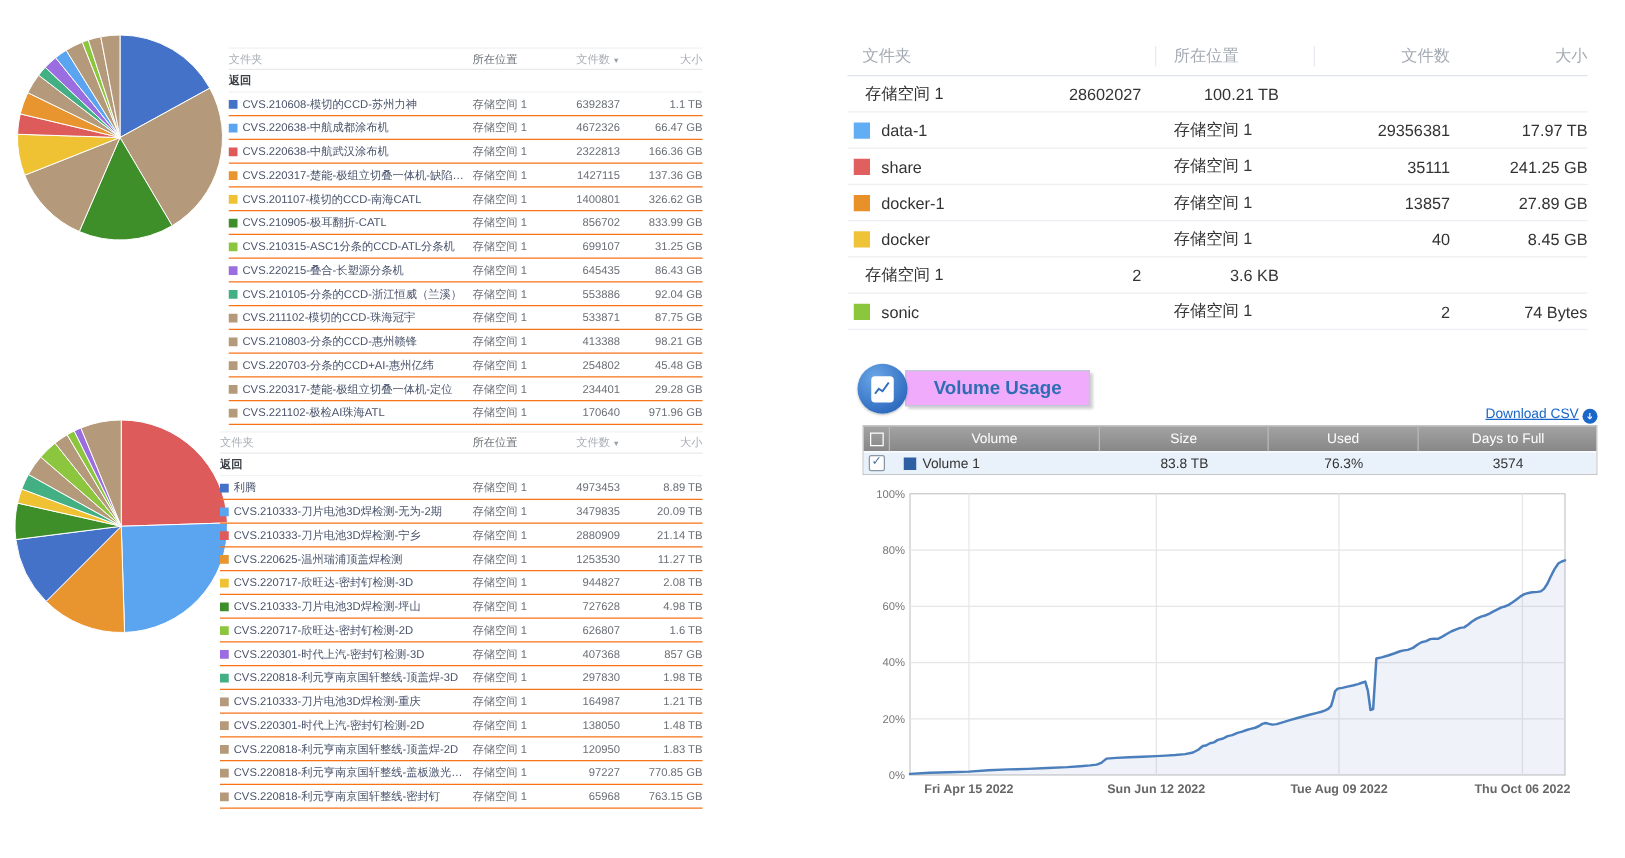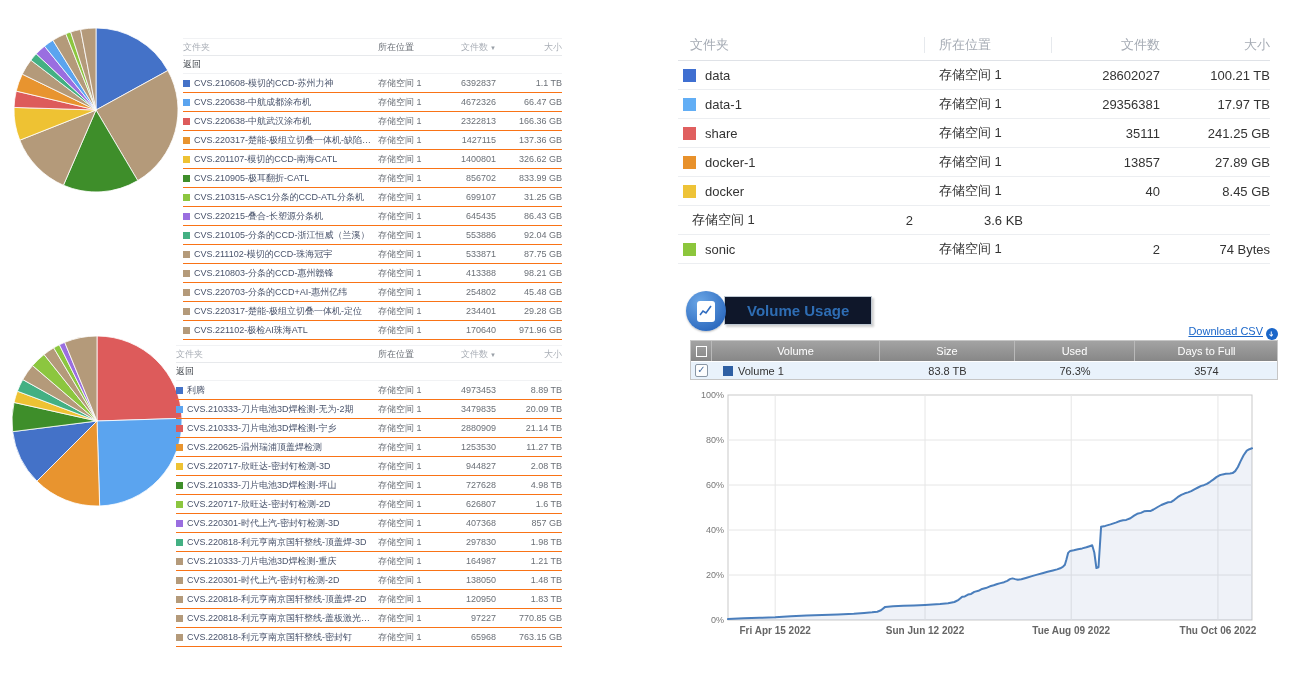--- a/index.html
+++ b/index.html
@@ -3,21 +3,21 @@
 <meta charset="utf-8">
 <style>
   html,body{margin:0;padding:0;background:#fff;}
   body{font-family:"Liberation Sans",sans-serif;-webkit-font-smoothing:antialiased;}
   .canvas{position:relative;width:1300px;height:686px;background:#fff;overflow:hidden;}
 
   
   .ltable{position:absolute;font-size:9px;color:#5a6068;}
   .ltable .hrow{display:flex;align-items:center;height:16px;color:#a9aeb6;
     border-top:1px solid #f1f2f4;border-bottom:1px solid #e7e9ec;}
-  .ltable .backrow{display:flex;align-items:center;height:17px;font-weight:normal;color:#3a3f46;
+  .ltable .backrow{display:flex;align-items:center;height:17px;font-weight:bold;color:#3a3f46;
     border-bottom:1px solid #f1f2f4;cursor:pointer;}
   .ltable .row{display:flex;align-items:center;height:18px;border-bottom:1px solid #f97316;}
   .ltable .col-name{flex:1;display:flex;align-items:center;min-width:0;}
   .ltable .col-name .nm{overflow:hidden;white-space:nowrap;text-overflow:ellipsis;color:#49536b;}
   .ltable .sq{width:7px;height:7px;margin-right:4px;flex:none;}
   .ltable .col-loc{width:62px;flex:none;color:#6b7077;}
   .ltable .col-count{width:56px;flex:none;text-align:right;color:#6b7077;}
   .ltable .col-size{width:66px;flex:none;text-align:right;color:#6b7077;}
   .ltable .hrow .col-count,.ltable .hrow .col-size{color:#a9aeb6;}
   .caret{font-size:6px;margin-left:2px;color:#9aa0a8;}
@@ -34,21 +34,21 @@
   .rtable .col-loc{width:127px;flex:none;padding-left:14px;box-sizing:border-box;}
   .rtable .col-count{width:108px;flex:none;text-align:right;}
   .rtable .col-size{width:110px;flex:none;text-align:right;}
 
   
   .vu-icon{position:absolute;left:686px;top:291px;width:40px;height:40px;border-radius:50%;
     background:radial-gradient(circle at 35% 28%,#6aa6e6,#2f6cc0 75%);z-index:3;
     display:flex;align-items:center;justify-content:center;box-shadow:0 1px 2px rgba(0,0,0,.25);}
   .vu-doc{width:18px;height:21px;background:#fff;border-radius:3px;display:flex;align-items:center;justify-content:center;}
   .vu-title{position:absolute;left:724px;top:296px;height:27px;padding:0 22px;z-index:2;
-    display:flex;align-items:center;background:#0f172a;border:1px solid #bfc9d3;
+    display:flex;align-items:center;background:#f0abfc;border:1px solid #bfc9d3;
     box-shadow:2px 2px 2px rgba(0,0,0,.18);color:#2e6db4;font-size:15px;font-weight:bold;white-space:nowrap;}
   .vu-dl{position:absolute;top:325px;left:690px;width:588px;text-align:right;font-size:11px;}
   .vu-dl a{color:#1a66c9;text-decoration:underline;cursor:pointer;}
   .vu-dl .dlicon{display:inline-block;width:12px;height:12px;border-radius:50%;background:#1a66c9;color:#fff;
     font-size:9px;line-height:12px;text-align:center;vertical-align:-2px;margin-left:3px;}
   .vu-dl .dlicon::after{content:"➔";display:inline-block;transform:rotate(90deg) scale(.8);}
   .vu-table{position:absolute;left:690px;top:340px;width:588px;font-size:11px;border:1px solid #c6c6c6;box-sizing:border-box;}
   .vu-hrow{display:flex;height:20px;background:linear-gradient(#a3a3a3,#878787);color:#fff;}
   .vu-hcell{display:flex;align-items:center;justify-content:center;border-right:1px solid #b9b9b9;box-sizing:border-box;}
   .vu-hcell:last-child{border-right:none;}
@@ -386,24 +386,20 @@
 
   <div class="rtable" id="rtable">
     <div class="hrow">
       <div class="col-name hcell">文件夹</div>
       <div class="col-loc hcell hsep">所在位置</div>
       <div class="col-count hcell hsep">文件数</div>
       <div class="col-size hcell">大小</div>
     </div>
     <div class="rows">
         <div class="row">
-          <div class="col-name">
-            <span class="sq" style="background: rgb(63, 111, 209);"></span>
-            <span class="nm">data</span>
-          </div>
           <div class="col-loc">存储空间 1</div>
           <div class="col-count">28602027</div>
           <div class="col-size">100.21 TB</div>
         </div>
         <div class="row">
           <div class="col-name">
             <span class="sq" style="background: rgb(98, 174, 245);"></span>
             <span class="nm">data-1</span>
           </div>
           <div class="col-loc">存储空间 1</div>

